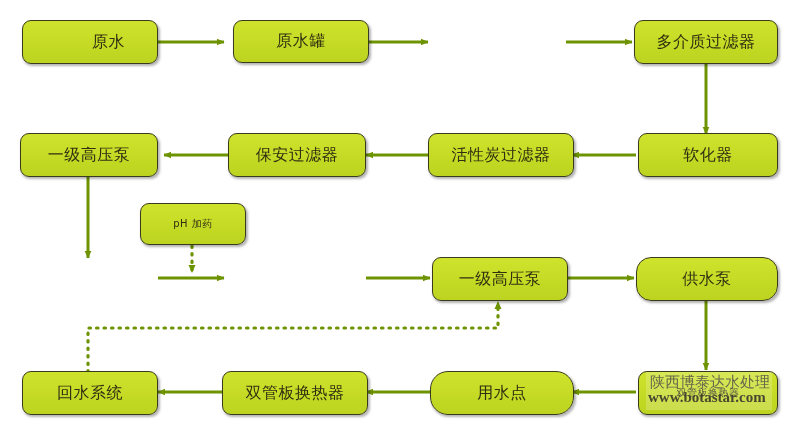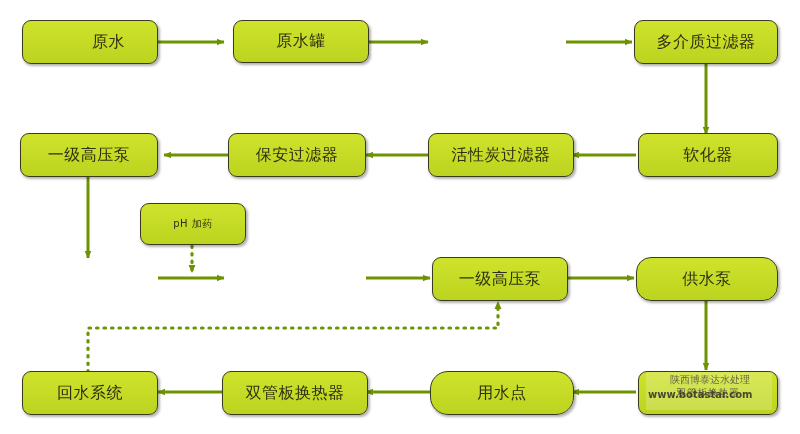--- a/index.html
+++ b/index.html
@@ -29,25 +29,26 @@
     white-space:nowrap;
     z-index:3;
   }
   .node.small{font-size:10px;}
 
   
   .wm{
     position:absolute;
     z-index:6;
     color:#5c5c4a;
-    font-size:10px;
+    font-size:15px;
     letter-spacing:0px;
     white-space:nowrap;
     pointer-events:none;
     opacity:.92;
+    font-family:Liberation Serif, serif;
   }
   .wm.line2{color:#3c3c2c;font-weight:bold;}
   .wm-plate{
     position:absolute;
     z-index:5;
     background:rgba(255,255,255,.20);
     pointer-events:none;
   }
 </style>
 </head>

